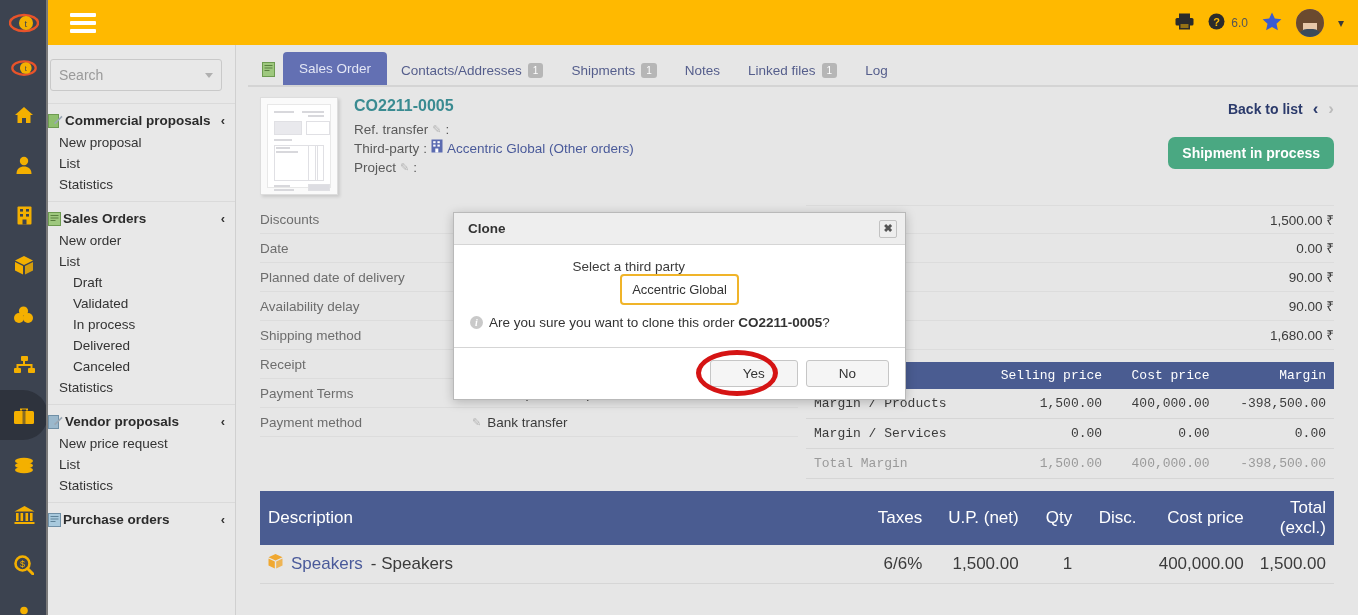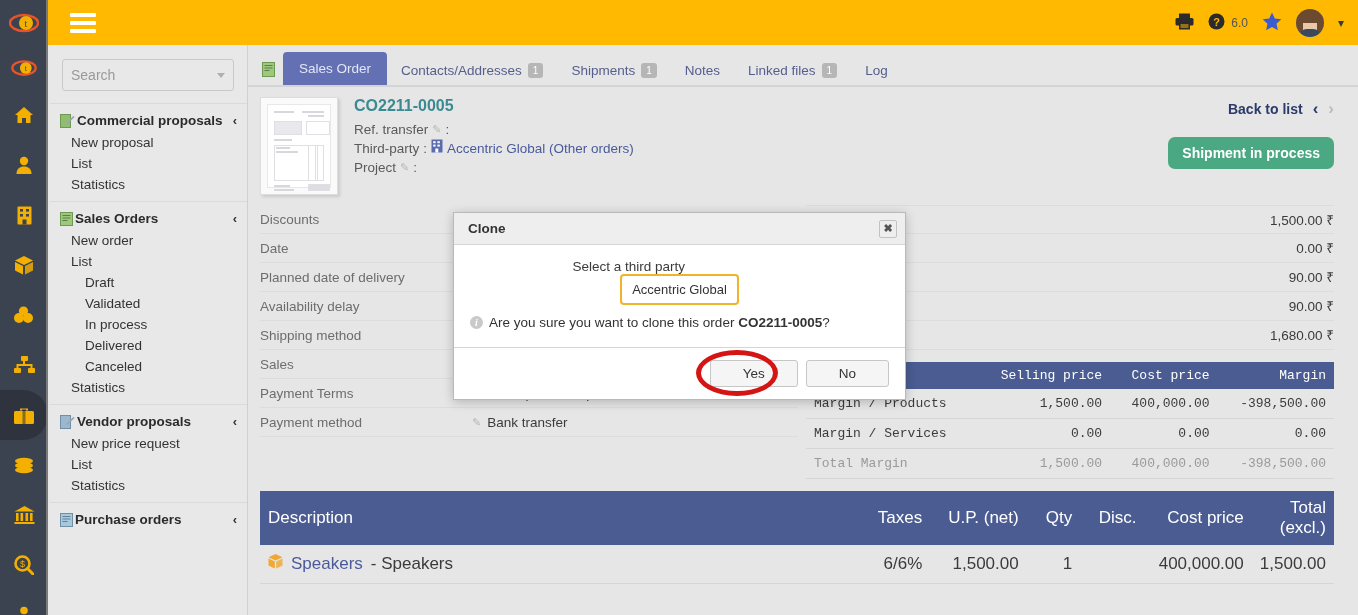--- a/index.html
+++ b/index.html
@@ -56,21 +56,21 @@
   }
   .avatar .face { position:absolute; left:4px; top:4px; width:20px; height:20px; border-radius:50%; background:#e8c8a8; }
   .avatar .hair { position:absolute; left:1px; top:0px; width:26px; height:14px; border-radius:13px 13px 6px 6px; background:#6b4a2f; }
   .avatar .hair2 { position:absolute; left:0px; top:6px; width:7px; height:18px; border-radius:6px; background:#6b4a2f; }
   .avatar .hair3 { position:absolute; right:0px; top:6px; width:7px; height:18px; border-radius:6px; background:#6b4a2f; }
   .avatar .body { position:absolute; left:3px; bottom:0; width:22px; height:8px; border-radius:11px 11px 0 0; background:#3a4a5a; }
   .chev-small { font-size: 12px; color:#3a3a3a; }
 
   
   .leftmenu {
-    position: absolute; left: 50px; top: 45px; width: 198px; bottom: 0;
+    position: absolute; left: 38px; top: 45px; width: 198px; bottom: 0;
     background: #e8e8e8;
     border-right: 1px solid #d0d0d0;
     z-index: 20;
     overflow: hidden;
   }
   .search-wrap { padding: 14px 12px 12px 12px; }
   .search-box {
     width: 172px; height: 32px; background: #e8e8e8;
     border: 1px solid #c9c9c9; border-radius: 3px;
     display: flex; align-items: center; padding: 0 8px;
@@ -565,21 +565,21 @@
         </div>
         <div class="frow">
           <span class="lbl">Availability delay</span>
           <span class="val"></span>
         </div>
         <div class="frow">
           <span class="lbl">Shipping method</span>
           <span class="val"></span>
         </div>
         <div class="frow">
-          <span class="lbl">Sales</span>
+          <span class="lbl">Receipt</span>
           <span class="val">
             <span class="pencil">✎</span>
             <span>Commercial contact</span>
           </span>
         </div>
         <div class="frow">
           <span class="lbl">Payment Terms</span>
           <span class="val">
             <span class="pencil">✎</span>
             <span>Due Upon Receipt</span>

